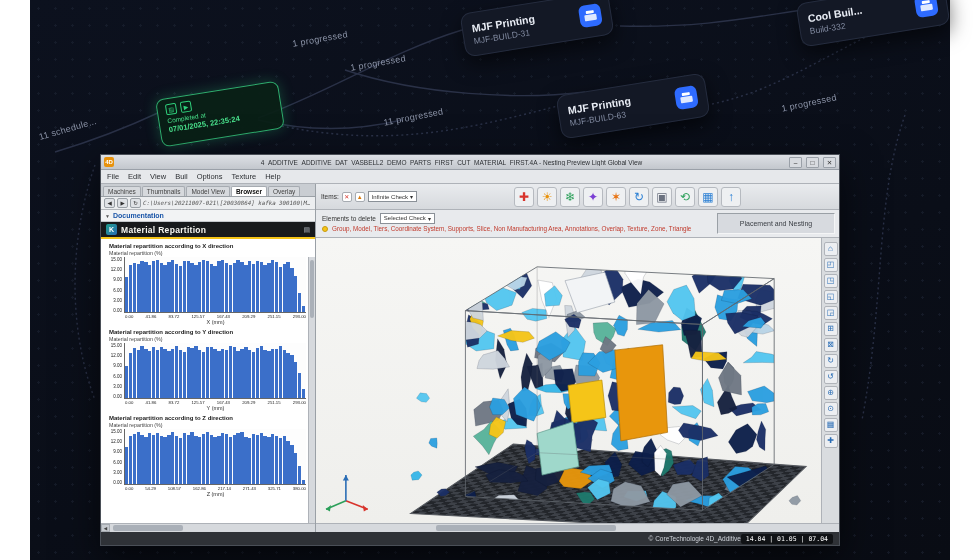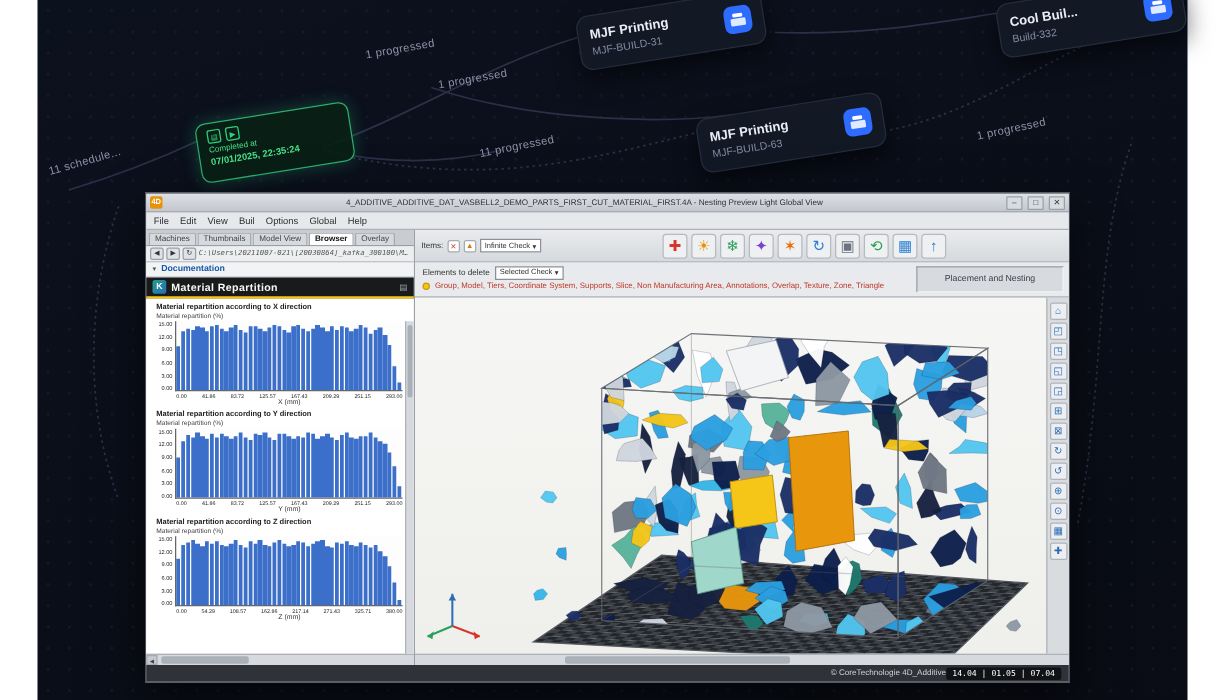--- a/index.html
+++ b/index.html
@@ -26,21 +26,21 @@
   .green-card{position:absolute;width:124px;height:48px;border-radius:8px;transform:rotate(-9deg);
     background:rgba(10,32,22,.94);border:1px solid #2fae6e;box-shadow:0 0 14px rgba(47,209,126,.28);
     padding:5px 8px;display:flex;flex-direction:column;gap:1px}
   .green-card .gc-icons{display:flex;gap:4px}
   .gc-ic{width:11px;height:11px;border:1px solid #2fd17c;border-radius:2px;color:#2fd17c;
     font-size:6px;display:flex;align-items:center;justify-content:center}
   .green-card .gc-label{font-size:6.5px;color:#49e08b;margin-top:1px}
   .green-card .gc-time{font-size:7.5px;color:#49e08b;font-weight:bold;white-space:nowrap}
 
   
-  .appwin{position:absolute;left:116px;top:154px;width:740px;height:392px;background:#ced2d7;
+  .appwin{position:absolute;left:100px;top:154px;width:740px;height:392px;background:#ced2d7;
     border:1px solid #4a4f57;box-shadow:0 14px 36px rgba(0,0,0,.6);display:flex;flex-direction:column}
   .titlebar{height:15px;background:linear-gradient(#dde0e5,#c3c7cd);border-bottom:1px solid #9aa0a8;
     display:flex;align-items:center;padding:0 3px;gap:4px}
   .app-logo{width:10px;height:10px;background:#e8920c;border-radius:2px;color:#fff;font-size:6px;font-weight:bold;
     display:flex;align-items:center;justify-content:center;flex:0 0 auto}
   .title-text{flex:1;text-align:center;font-size:6.5px;color:#2c2f33;white-space:nowrap;overflow:hidden;text-overflow:ellipsis}
   .winbtn{width:13px;height:11px;font-size:6.5px;line-height:9px;text-align:center;background:#d8dbe0;
     border:1px solid #9aa0a8;color:#333;border-radius:1px}
   .menubar{height:14px;background:#e6e8eb;border-bottom:1px solid #aeb2b8;display:flex;align-items:center;padding:0 6px;gap:9px}
   .menu-item{font-size:7.5px;color:#2c2f33}
@@ -198,21 +198,21 @@
       <div class="winbtn">□</div>
       <div class="winbtn">✕</div>
     </div>
 
     <div class="menubar" id="menus">
         <span class="menu-item">File</span>
         <span class="menu-item">Edit</span>
         <span class="menu-item">View</span>
         <span class="menu-item">Buil</span>
         <span class="menu-item">Options</span>
-        <span class="menu-item">Global</span>
+        <span class="menu-item">Texture</span>
         <span class="menu-item">Help</span>
       </div>
 
 
     <div class="contentrow">
 
       <div class="leftpanel">
         <div class="ptabs" id="panel-tabs">
             <span class="ptab">Machines</span>
             <span class="ptab">Thumbnails</span>

